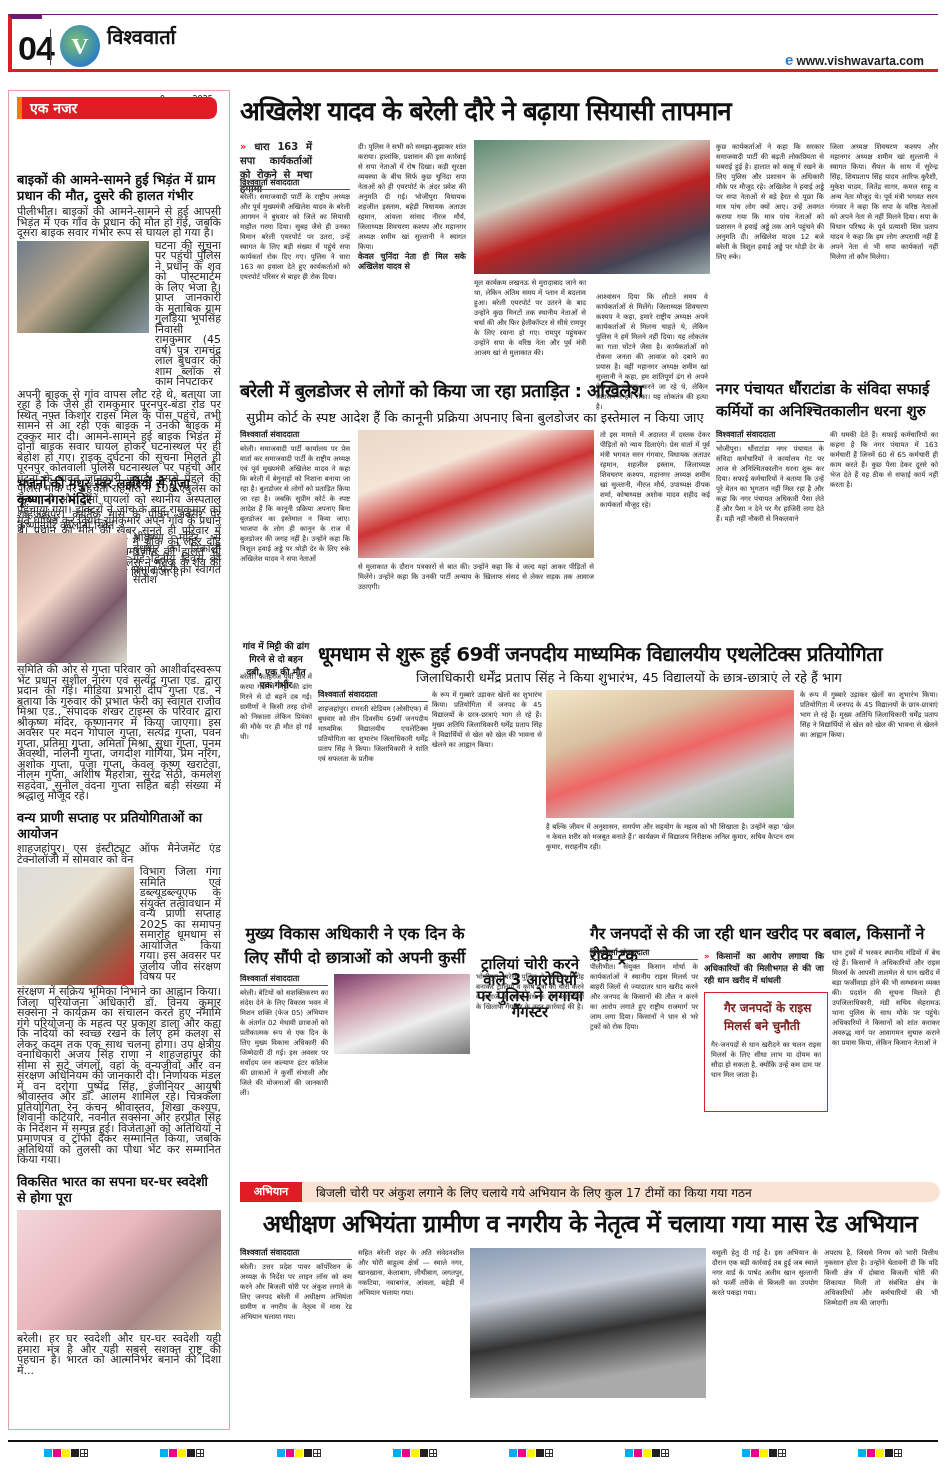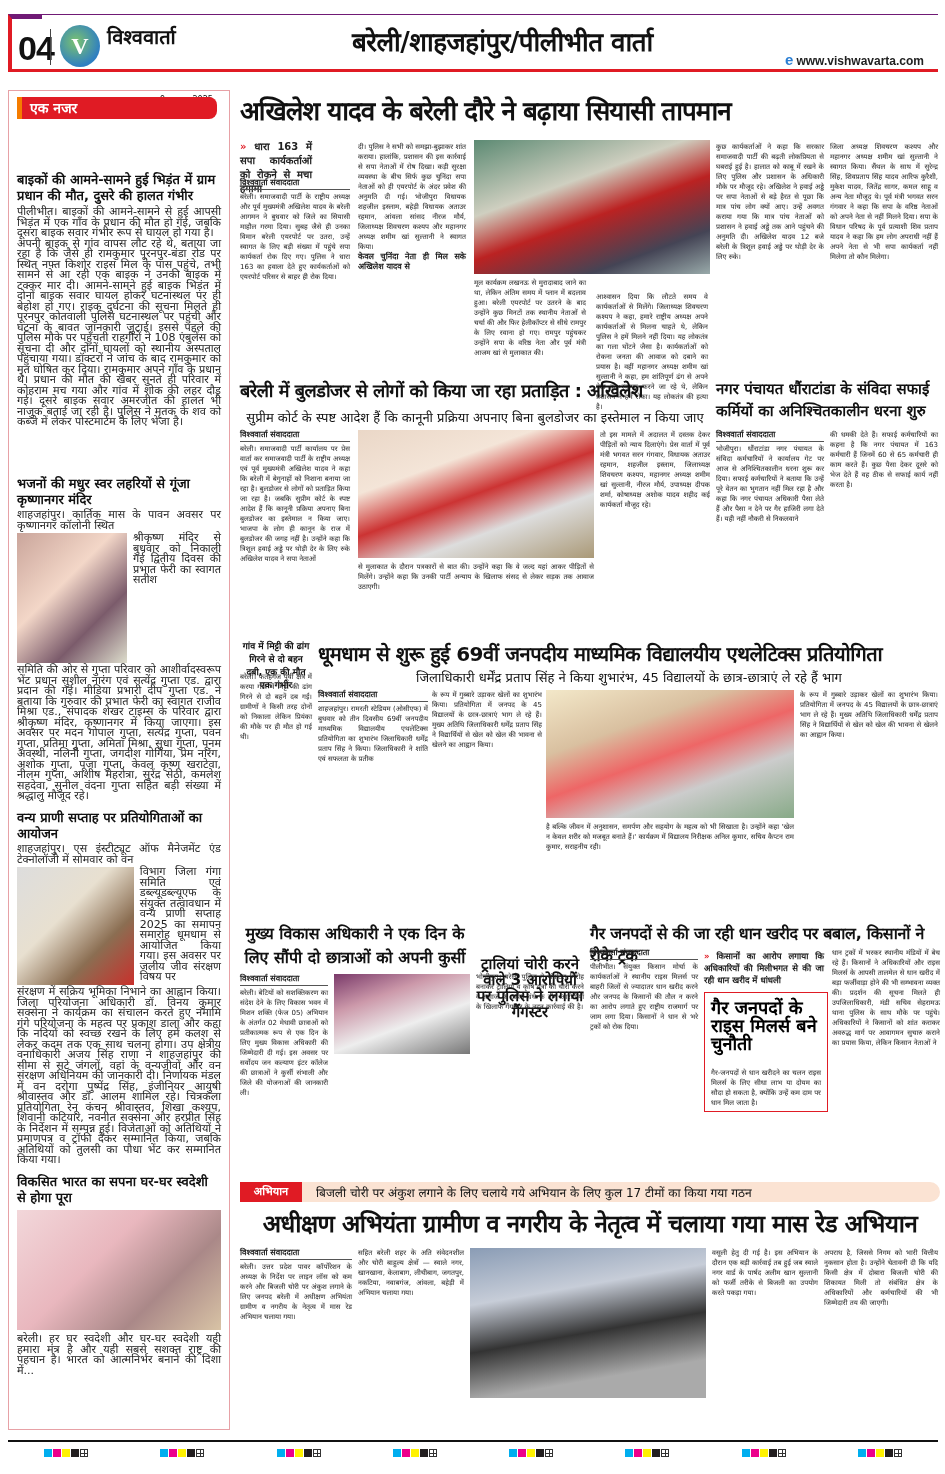--- a/index.html
+++ b/index.html
@@ -23,21 +23,21 @@
   .pblock { position: absolute; }
 
   .main-h1 { position: absolute; left: 240px; top: 92px; width: 698px; font-size: 26px; font-weight: bold; letter-spacing: -1px; text-align: left; }
   .col { position: absolute; font-size: 7px; line-height: 10px; color: #222; text-align: justify; }
   .byline { font-weight: bold; font-size: 8px; border-bottom: 1px solid #555; margin-bottom: 2px; padding-bottom: 1px; }
   .subpt { font-size: 10px; font-weight: bold; line-height: 14px; }
   .subpt .chev { color:#e01b24; font-weight:bold; }
   .h2 { position: absolute; font-weight: bold; }
   .sub2 { position: absolute; font-size: 15px; text-align: center; }
   .redbox { position: absolute; border: 1.5px solid #e01b24; padding: 6px; }
-  .redbox .rt { color: #000000; font-weight: bold; font-size: 18px; line-height: 18px; }
+  .redbox .rt { color: #7f1d1d; font-weight: bold; font-size: 12px; line-height: 18px; margin-left: 13px; }
   .abhiyan-bar { position: absolute; left: 240px; top: 1182px; width: 700px; height: 20px; background: #fbe3d3; border-radius: 0 10px 10px 0; }
   .abhiyan-tag { position: absolute; left: 0; top: 0; width: 62px; height: 20px; background: #e01b24; color: #fff; font-weight: bold; font-size: 11px; text-align: center; line-height: 20px; }
   .abhiyan-txt { position: absolute; left: 76px; top: 2px; font-size: 12px; }
   .hr { position: absolute; height: 2px; background: #111; }
   .regmarks { position: absolute; left: 8px; top: 1446px; width: 930px; height: 14px; display: flex; justify-content: space-around; }
   .reg { display: flex; gap: 1px; align-items: center; }
   .reg span { width: 8px; height: 8px; display: inline-block; }
   .reg .x { border: 1px solid #333; width: 8px; height: 8px; position: relative; background: #fff; }
   .reg .x::before { content: ""; position: absolute; left: 3px; top: 0; width: 1px; height: 6px; background: #333; }
   .reg .x::after { content: ""; position: absolute; left: 0; top: 3px; width: 6px; height: 1px; background: #333; }
@@ -45,29 +45,32 @@
 </head>
 <body>
 
 <div class="masthead">
   <div class="tophide"></div>
   <div class="page-no">04</div>
   <div class="vsep"></div>
   <div class="logo-circle">V</div>
   <div class="brand">विश्ववार्ता</div>
   <div class="dateline">लखनऊ, गुरुवार, 9 अक्टूबर 2025</div>
-  <div class="section-title">बरेली/शाहजहांपुर/पीलीभीत वार्ता</div>
   <div class="website"><span class="e-icon">e</span><span>www.vishwavarta.com</span></div>
 </div>
 
 <div class="leftcol">
   <div class="ek-najar">एक नजर</div>
   <div class="pblock" style="left:0;top:34px;width:220px;">
     <div class="lhead">बाइकों की आमने-सामने हुई भिड़ंत में ग्राम प्रधान की मौत, दुसरे की हालत गंभीर</div>
     <div class="ltext" style="margin-top:3px">पीलीभीत। बाइकों की आमने-सामने से हुई आपसी भिड़ंत में एक गाँव के प्रधान की मौत हो गई, जबकि दूसरा बाइक सवार गंभीर रूप से घायल हो गया है।</div>
+    <div style="display:flex;padding:2px 8px;gap:6px">
+      <div class="photo" style="width:132px;height:92px"></div>
+      <div class="ltext" style="padding:0;width:66px">घटना की सूचना पर पहुंची पुलिस ने प्रधान के शव को पोस्टमार्टम के लिए भेजा है। प्राप्त जानकारी के मुताबिक ग्राम गुलड़िया भूपसिंह निवासी रामकुमार (45 वर्ष) पुत्र रामचंद्र लाल बुधवार की शाम ब्लॉक से काम निपटाकर</div>
+    </div>
     <div class="ltext">अपनी बाइक से गांव वापस लौट रहे थे, बताया जा रहा है कि जैसे ही रामकुमार पूरनपुर-बंडा रोड पर स्थित नफ्त किशोर राइस मिल के पास पहुंचे, तभी सामने से आ रही एक बाइक ने उनकी बाइक में टक्कर मार दी। आमने-सामने हुई बाइक भिड़ंत में दोनों बाइक सवार घायल होकर घटनास्थल पर ही बेहोश हो गए। राइक दुर्घटना की सूचना मिलते ही पूरनपुर कोतवाली पुलिस घटनास्थल पर पहुंची और घटना के बावत जानकारी जुटाई। इससे पहले की पुलिस मौके पर पहुँचती राहगीरों ने 108 एंबुलेंस को सूचना दी और दोनों घायलों को स्थानीय अस्पताल पहुंचाया गया। डॉक्टरों ने जांच के बाद रामकुमार को मृत घोषित कर दिया। रामकुमार अपने गाँव के प्रधान थे। प्रधान की मौत की खबर सुनते ही परिवार में कोहराम मच गया और गांव में शोक की लहर दौड़ गई। दूसरे बाइक सवार अमरजीत की हालत भी नाजुक बताई जा रही है। पुलिस ने मृतक के शव को कब्जे में लेकर पोस्टमार्टम के लिए भेजा है।</div>
   </div>
   <div class="pblock" style="left:0;top:338px;width:220px;">
     <div class="lhead">भजनों की मधुर स्वर लहरियों से गूंजा कृष्णानगर मंदिर</div>
     <div class="ltext" style="margin-top:2px">शाहजहांपुर। कार्तिक मास के पावन अवसर पर कृष्णानगर कॉलोनी स्थित</div>
     <div style="display:flex;padding:2px 8px;gap:6px">
       <div class="photo" style="width:110px;height:130px;background:linear-gradient(135deg,#caa59b,#f3d7c8 40%,#7b5b6b 70%,#ddc)"></div>
       <div class="ltext" style="padding:0;width:88px">श्रीकृष्ण मंदिर से बुधवार को निकाली गई द्वितीय दिवस की प्रभात फेरी का स्वागत सतीश</div>
     </div>
     <div class="ltext">समिति की ओर से गुप्ता परिवार को आशीर्वादस्वरूप भेंट प्रधान सुशील नारंग एवं सत्येंद्र गुप्ता एड. द्वारा प्रदान की गई। मीडिया प्रभारी दीप गुप्ता एड. ने बताया कि गुरुवार की प्रभात फेरी का स्वागत राजीव मिश्रा एड., संपादक शेखर टाइम्स के परिवार द्वारा श्रीकृष्ण मंदिर, कृष्णानगर में किया जाएगा। इस अवसर पर मदन गोपाल गुप्ता, सत्येंद्र गुप्ता, पवन गुप्ता, प्रतिमा गुप्ता, अमिता मिश्रा, सुधा गुप्ता, पूनम अवस्थी, नलिनी गुप्ता, जगदीश गोगिया, प्रेम नारंग, अशोक गुप्ता, पूजा गुप्ता, केवल कृष्ण खराटेवा, नीलम गुप्ता, आशीष मेहरोत्रा, सुरेंद्र सेठी, कमलेश सहदेवा, सुनील वंदना गुप्ता सहित बड़ी संख्या में श्रद्धालु मौजूद रहे।</div>
@@ -174,21 +177,21 @@
 <div class="h2" style="left:590px;top:922px;width:350px;font-size:16px;letter-spacing:-0.3px">गैर जनपदों से की जा रही धान खरीद पर बबाल, किसानों ने रोके ट्रक</div>
 <div class="col" style="left:590px;top:948px;width:108px;">
   <div class="byline">विश्ववार्ता संवाददाता</div>
   <div>पीलीभीत। संयुक्त किसान मोर्चा के कार्यकर्ताओं ने स्थानीय राइस मिलर्स पर बाहरी जिलों से ज्यादातर धान खरीद करने और जनपद के किसानों की तौल न करने का आरोप लगाते हुए राष्ट्रीय राजमार्ग पर जाम लगा दिया। किसानों ने धान से भरे ट्रकों को रोक दिया।</div>
 </div>
 <div class="col" style="left:704px;top:950px;width:120px;">
   <div class="subpt" style="font-size:8.5px;line-height:12px"><span class="chev">» </span><span>किसानों का आरोप लगाया कि अधिकारियों की मिलीभगत से की जा रही धान खरीद में धांधली</span></div>
 </div>
 <div class="redbox" style="left:704px;top:992px;width:124px;height:120px">
   <div class="rt">गैर जनपदों के राइस मिलर्स बने चुनौती</div>
-  <div class="col" style="position:static;margin-top:15px;font-size:7px">गैर-जनपदों से धान खरीदने का चलन राइस मिलर्स के लिए सीधा लाभ या दोयम का सौदा हो सकता है, क्योंकि उन्हें कम दाम पर धान मिल जाता है।</div>
+  <div class="col" style="position:static;margin-top:5px;font-size:7px">गैर-जनपदों से धान खरीदने का चलन राइस मिलर्स के लिए सीधा लाभ या दोयम का सौदा हो सकता है, क्योंकि उन्हें कम दाम पर धान मिल जाता है।</div>
 </div>
 <div class="col" style="left:832px;top:948px;width:108px;">
     <div>धान ट्रकों में भरकर स्थानीय मंडियों में बेच रहे हैं। किसानों ने अधिकारियों और राइस मिलर्स के आपसी तालमेल से धान खरीद में बड़ा फर्जीवाड़ा होने की भी सम्भावना व्यक्त की। प्रदर्शन की सूचना मिलते ही उपजिलाधिकारी, मंडी सचिव सेहरामऊ थाना पुलिस के साथ मौके पर पहुंचे। अधिकारियों ने किसानों को शांत कराकर अवरुद्ध मार्ग पर आवागमन सुचारु कराने का प्रयास किया, लेकिन किसान नेताओं ने</div>
   </div>
 
 <div class="abhiyan-bar">
   <div class="abhiyan-tag">अभियान</div>
   <div class="abhiyan-txt">बिजली चोरी पर अंकुश लगाने के लिए चलाये गये अभियान के लिए कुल 17 टीमों का किया गया गठन</div>
 </div>
 <div class="h2" style="left:240px;top:1206px;width:700px;font-size:24px;letter-spacing:-0.6px;text-align:center">अधीक्षण अभियंता ग्रामीण व नगरीय के नेतृत्व में चलाया गया मास रेड अभियान</div>

